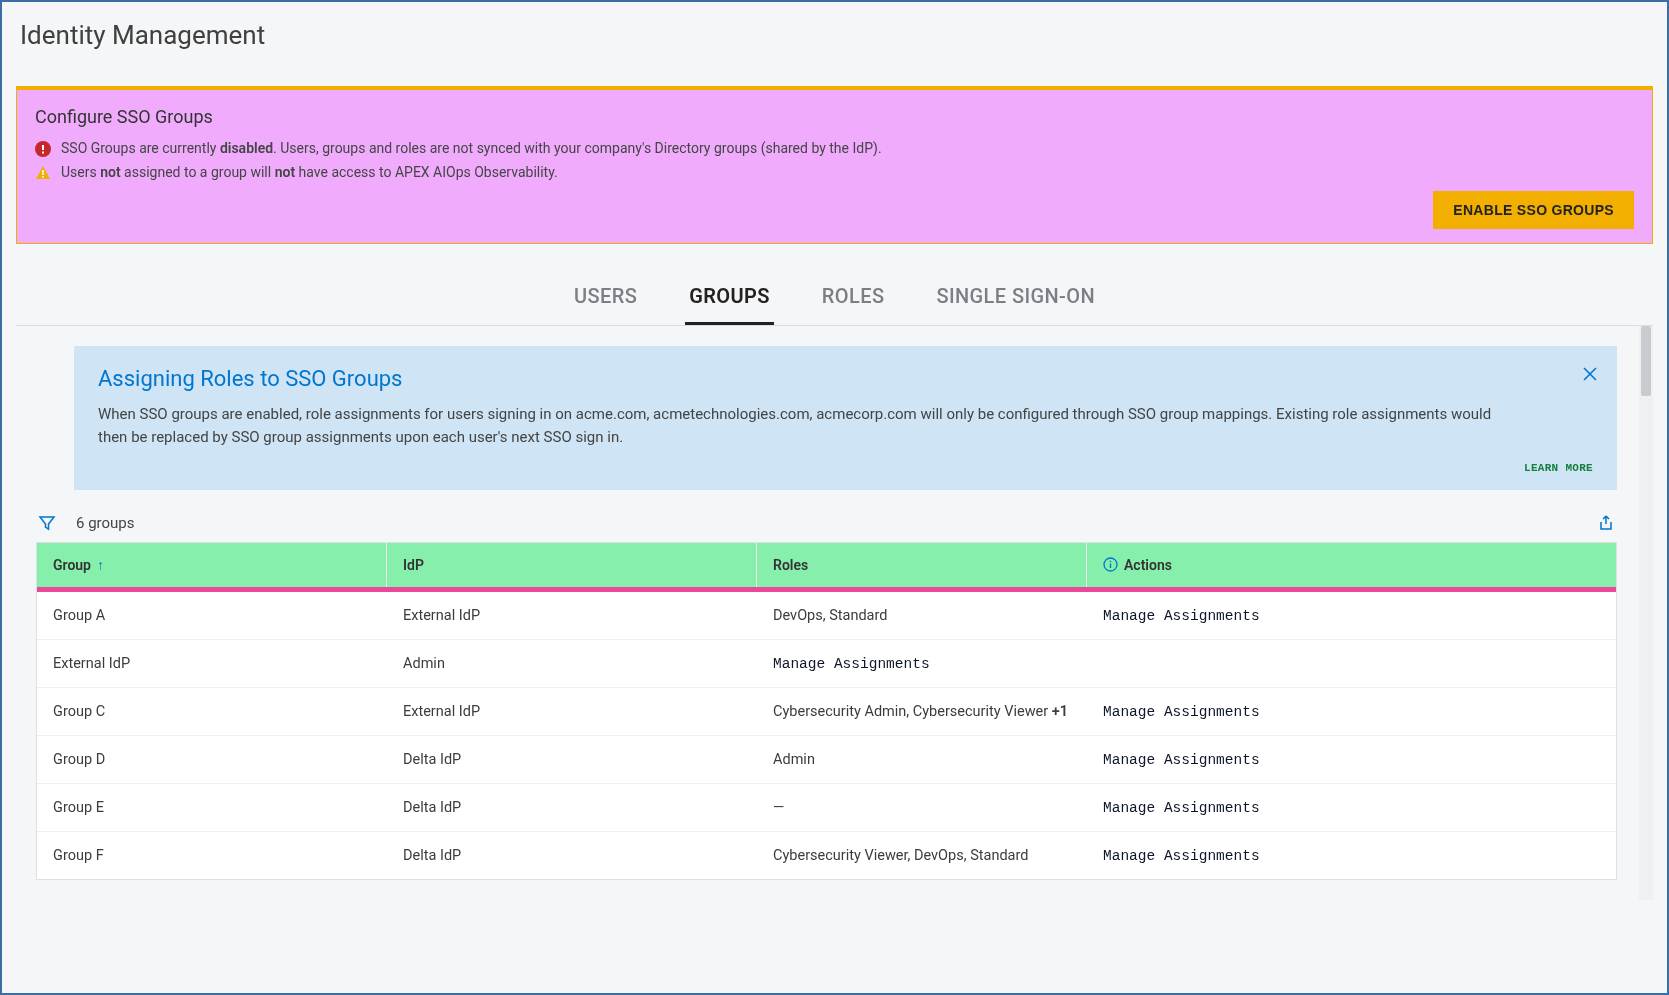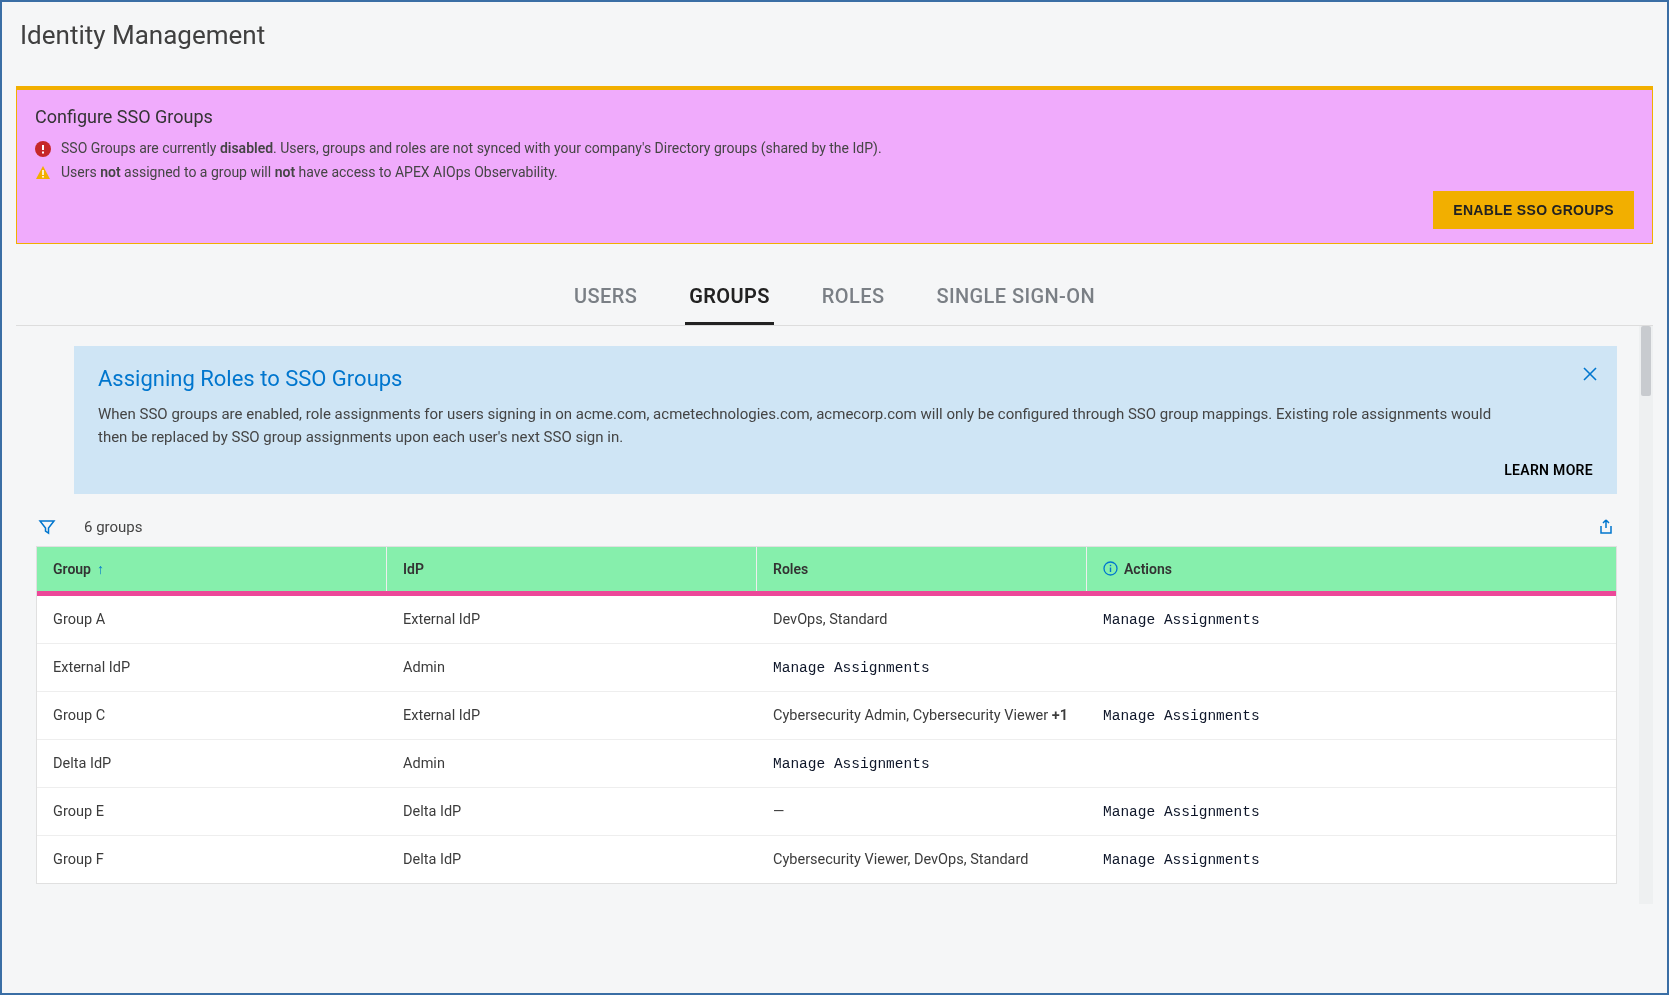--- a/index.html
+++ b/index.html
@@ -134,38 +134,39 @@
   cursor: pointer;
   color: #0076ce;
   font-size: 20px;
 }
 .info-banner-actions {
   display: flex;
   justify-content: flex-end;
   margin-top: 12px;
 }
 .link-btn {
-  color: #000000;
+  color: #15803d;
   font-weight: 600;
-  font-size: 14px;
+  font-size: 11px;
   letter-spacing: 0.3px;
   cursor: pointer;
+  font-family: Liberation Mono, monospace;
 }
 .table-toolbar {
   display: flex;
   align-items: center;
   justify-content: space-between;
   margin-bottom: 10px;
   margin-right: 16px;
   padding: 0 2px;
 }
 .toolbar-left {
   display: flex;
   align-items: center;
-  gap: 28px;
+  gap: 20px;
   color: #444;
   font-size: 15px;
 }
 .filter-icon, .export-icon {
   color: #0076ce;
   cursor: pointer;
   display: inline-flex;
 }
 .table-wrap {
   background: #fff;
@@ -333,20 +334,21 @@
             <div class="td">Admin</div>
             <div class="td action"><a>Manage Assignments</a></div>
           </div>
           <div class="tr">
             <div class="td">Group C</div>
             <div class="td">External IdP</div>
             <div class="td">Cybersecurity Admin, Cybersecurity Viewer <span class="roles-more">+1</span></div>
             <div class="td action"><a>Manage Assignments</a></div>
           </div>
           <div class="tr">
+            <div class="td">Group D</div>
             <div class="td">Delta IdP</div>
             <div class="td">Admin</div>
             <div class="td action"><a>Manage Assignments</a></div>
           </div>
           <div class="tr">
             <div class="td">Group E</div>
             <div class="td">Delta IdP</div>
             <div class="td">—</div>
             <div class="td action"><a>Manage Assignments</a></div>
           </div>

